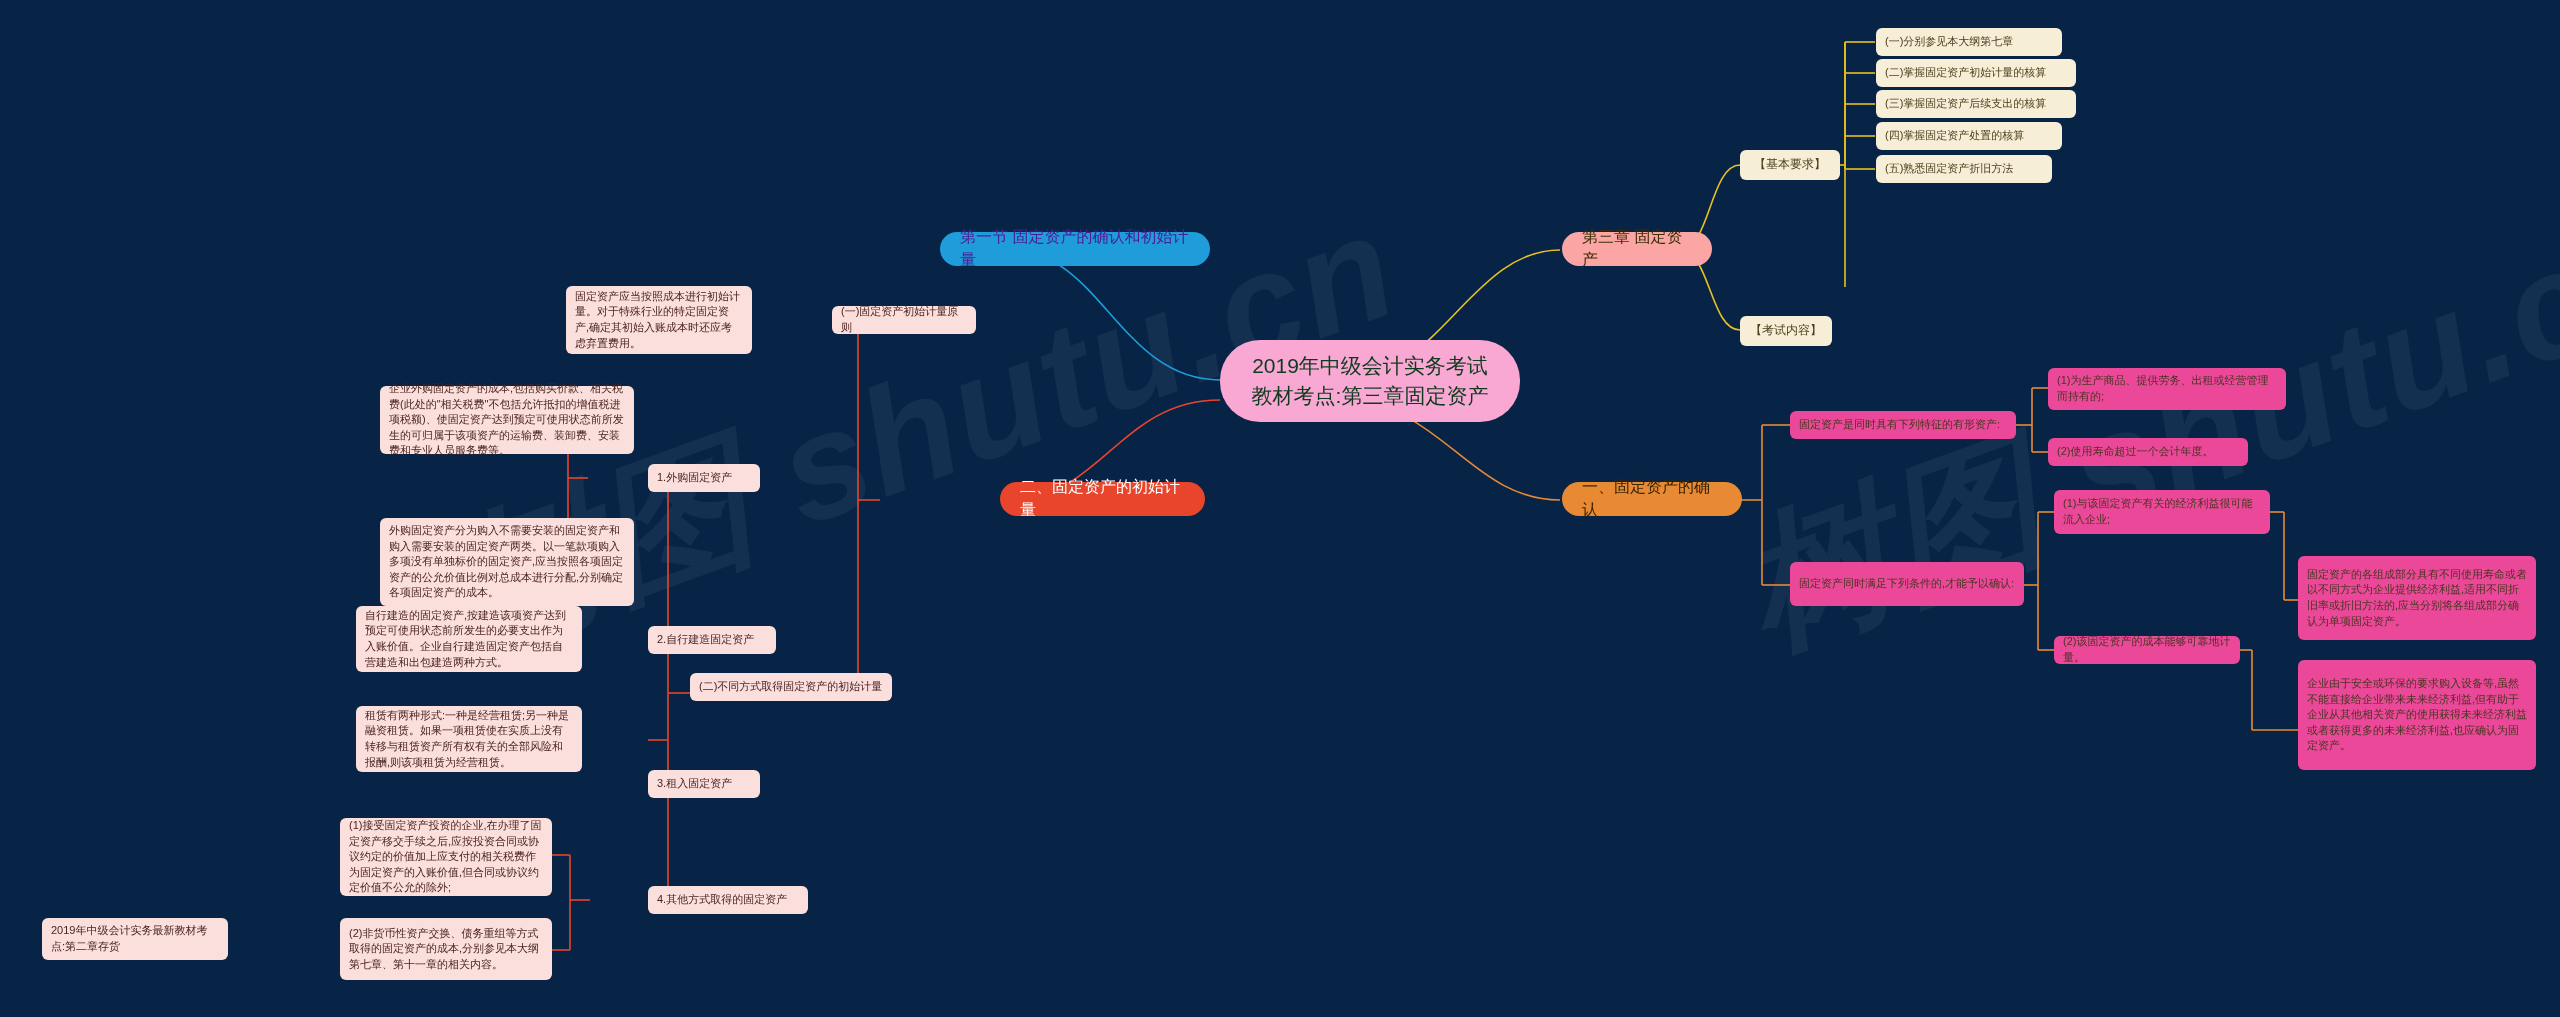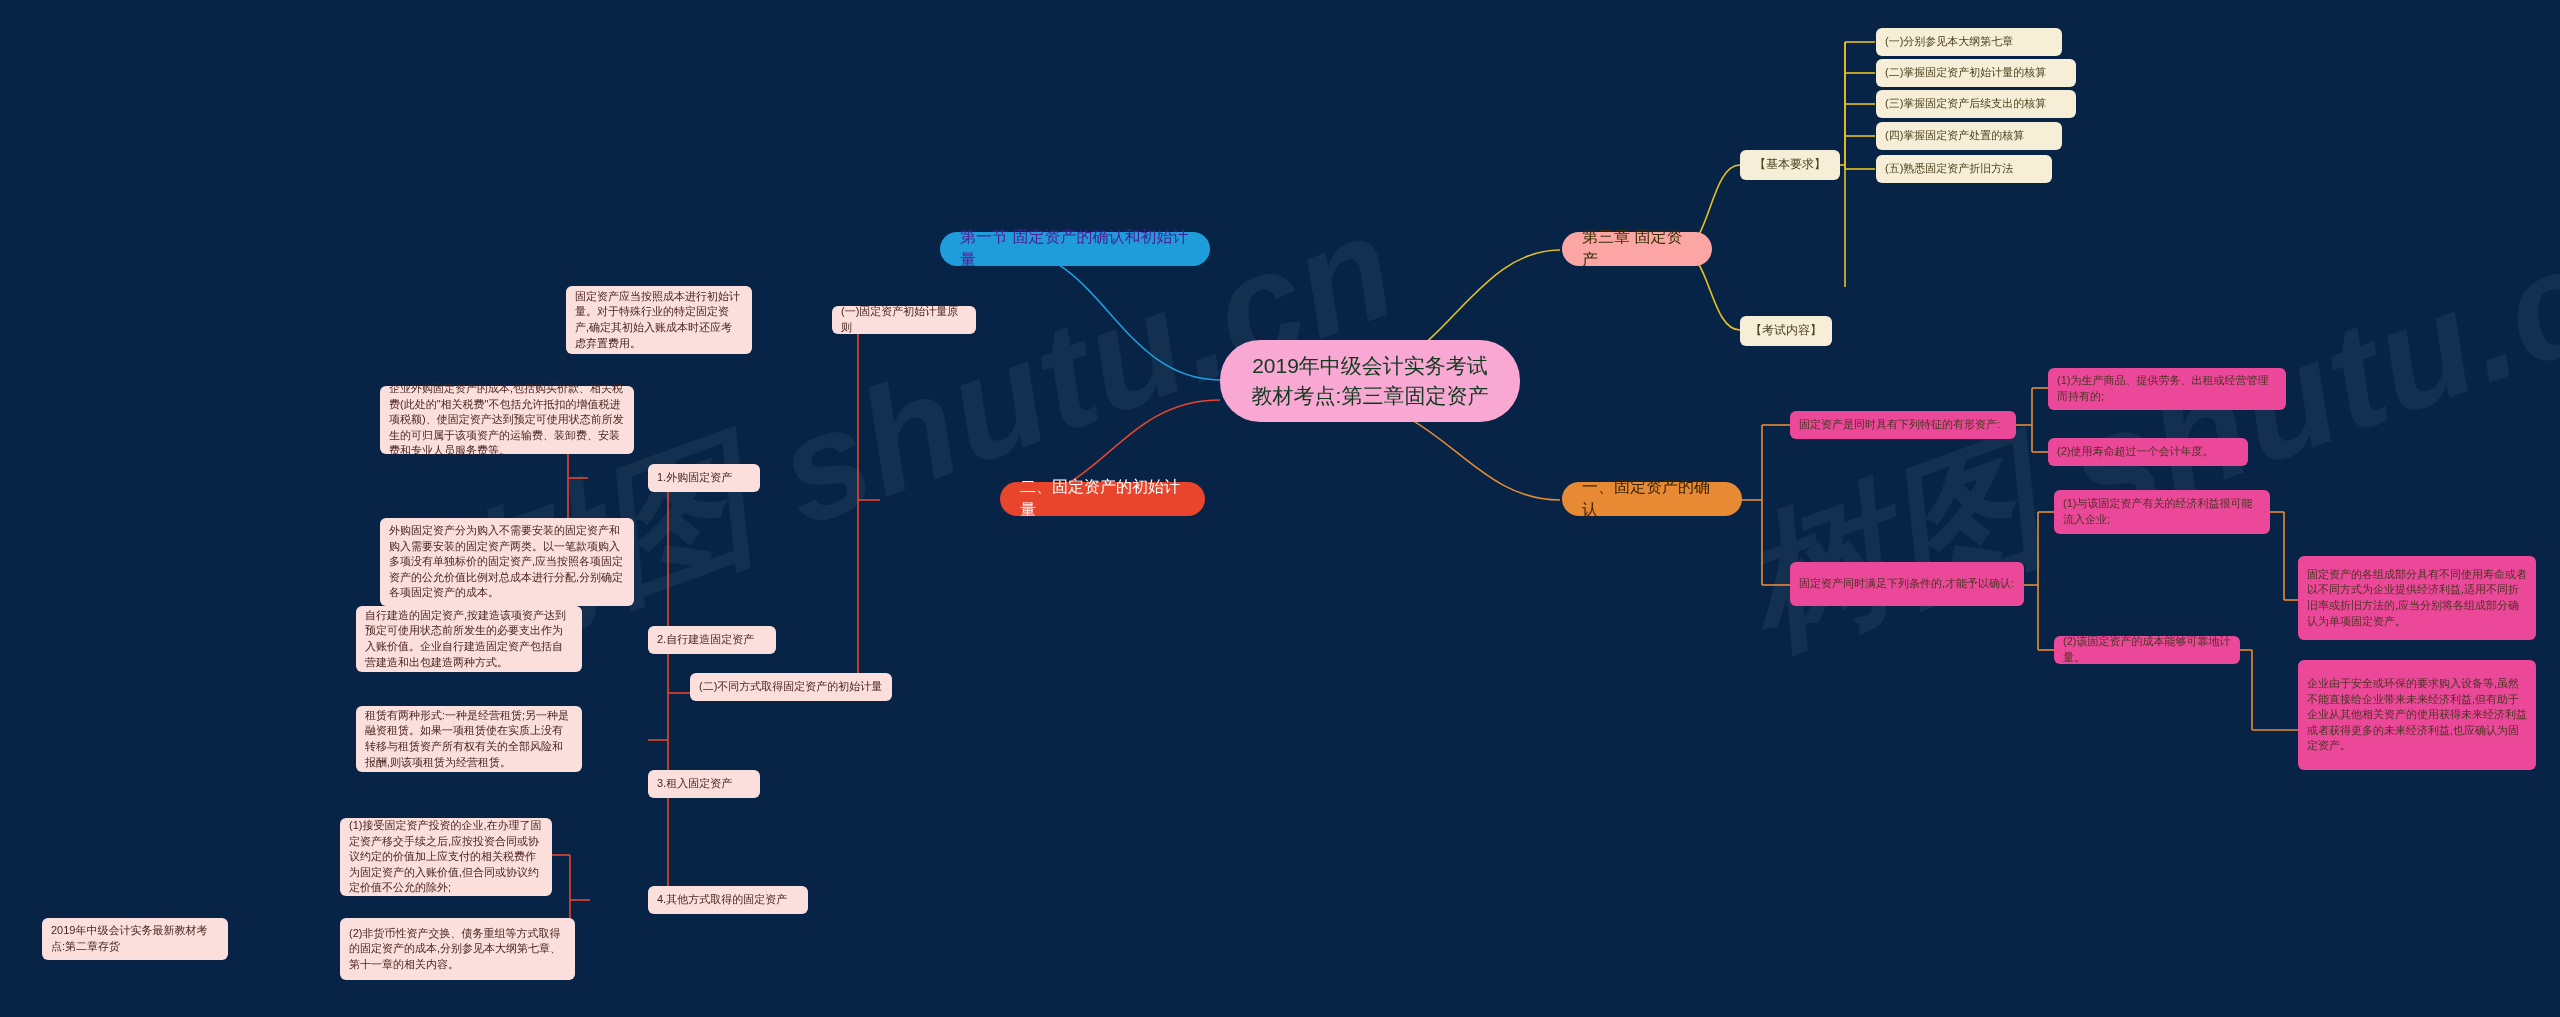--- a/index.html
+++ b/index.html
@@ -217,17 +217,17 @@
   <div class="node box box-red" style="left:648px; top:886px; width:160px; height:28px;">4.其他方式取得的固定资产</div>
 
   <div class="node box box-red" style="left:380px; top:386px; width:254px; height:68px;">企业外购固定资产的成本,包括购买价款、相关税费(此处的"相关税费"不包括允许抵扣的增值税进项税额)、使固定资产达到预定可使用状态前所发生的可归属于该项资产的运输费、装卸费、安装费和专业人员服务费等。</div>
   <div class="node box box-red" style="left:380px; top:486px; width:254px; height:88px;margin-top:32px;">外购固定资产分为购入不需要安装的固定资产和购入需要安装的固定资产两类。以一笔款项购入多项没有单独标价的固定资产,应当按照各项固定资产的公允价值比例对总成本进行分配,分别确定各项固定资产的成本。</div>
 
   <div class="node box box-red" style="left:356px; top:606px; width:226px; height:66px;">自行建造的固定资产,按建造该项资产达到预定可使用状态前所发生的必要支出作为入账价值。企业自行建造固定资产包括自营建造和出包建造两种方式。</div>
 
   <div class="node box box-red" style="left:356px; top:706px; width:226px; height:66px;">租赁有两种形式:一种是经营租赁;另一种是融资租赁。如果一项租赁使在实质上没有转移与租赁资产所有权有关的全部风险和报酬,则该项租赁为经营租赁。</div>
 
   <div class="node box box-red" style="left:340px; top:818px; width:212px; height:78px;">(1)接受固定资产投资的企业,在办理了固定资产移交手续之后,应按投资合同或协议约定的价值加上应支付的相关税费作为固定资产的入账价值,但合同或协议约定价值不公允的除外;</div>
-  <div class="node box box-red" style="left:340px; top:918px; width:235px; height:62px;">(2)非货币性资产交换、债务重组等方式取得的固定资产的成本,分别参见本大纲第七章、第十一章的相关内容。</div>
+  <div class="node box box-red" style="left:340px; top:918px; width:212px; height:62px;">(2)非货币性资产交换、债务重组等方式取得的固定资产的成本,分别参见本大纲第七章、第十一章的相关内容。</div>
 
   <div class="node box box-red" style="left:42px; top:918px; width:186px; height:42px;">2019年中级会计实务最新教材考点:第二章存货</div>
 
 </div>
 
 </body></html>

